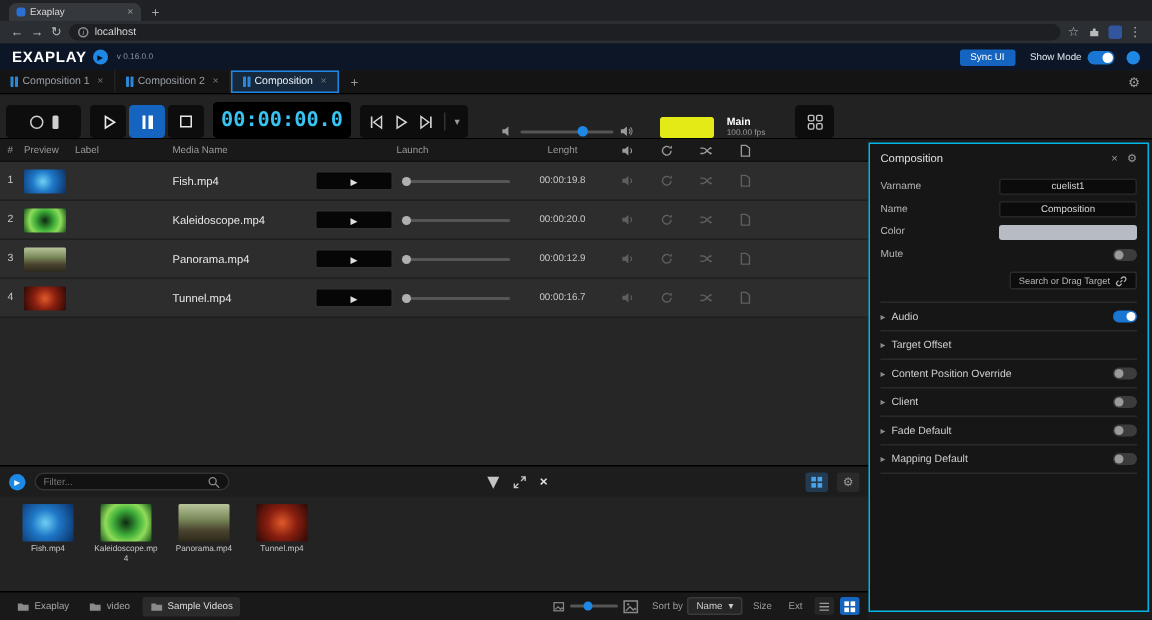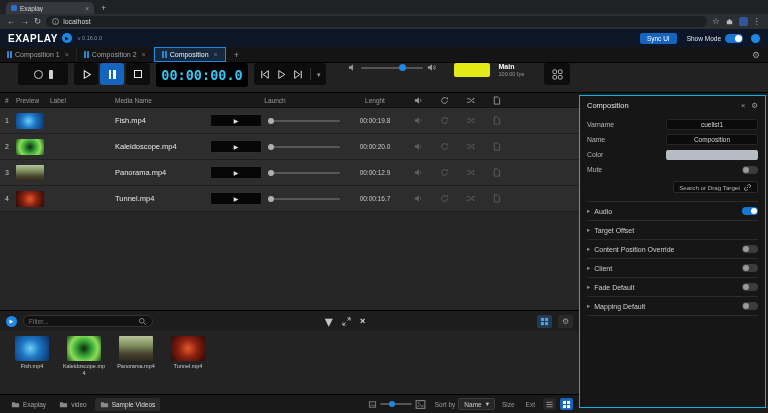--- a/index.html
+++ b/index.html
@@ -39,21 +39,21 @@
   .apptabs{height:16px;background:#141414;display:flex;align-items:stretch;border-bottom:1px solid #000;flex:none;}
   .atab{display:flex;align-items:center;gap:3px;padding:0 7px;border-right:1px solid #222;color:#9aa0a8;font-size:7px;}
   .bars{display:flex;gap:1px;}
   .bars i{width:2px;height:7px;background:#2b87d8;border-radius:.5px;}
   .atab .x{color:#777;font-size:7px;margin-left:2px;}
   .atab.active{background:#16283c;border:1px solid #1e88e5;color:#eaf2fa;}
   .plusTab{display:flex;align-items:center;padding:0 8px;color:#9a9a9a;font-size:9px;}
   .tabgear{margin-left:auto;display:flex;align-items:center;padding:0 8px;color:#9a9a9a;font-size:9px;}
 
   
-  .transport{height:30px;background:#222;display:flex;align-items:flex-start;gap:6px;padding:0 18px;border-bottom:1px solid #000;flex:none;}
+  .transport{height:30px;background:#222;display:flex;align-items:flex-end;gap:6px;padding:0 4px;border-bottom:1px solid #000;flex:none;}
   .tbtn{background:#0d0d0d;border-radius:3px;height:22px;display:flex;align-items:center;justify-content:center;}
   .recbtn{width:50px;gap:6px;}
   .circ{width:9px;height:9px;border:1.2px solid #cfcfcf;border-radius:50%;}
   .sqr{width:4px;height:9px;background:#cfcfcf;border-radius:1px;}
   .pps{display:flex;gap:2px;}
   .pps .tbtn{width:24px;}
   .tbtn.activeblue{background:#1565c0;}
   .pbars{display:flex;}
   .pbars i{width:2.5px;height:9px;background:#fff;margin:0 1px;}
   .stopg{width:8px;height:8px;border:1.2px solid #e8e8e8;}

